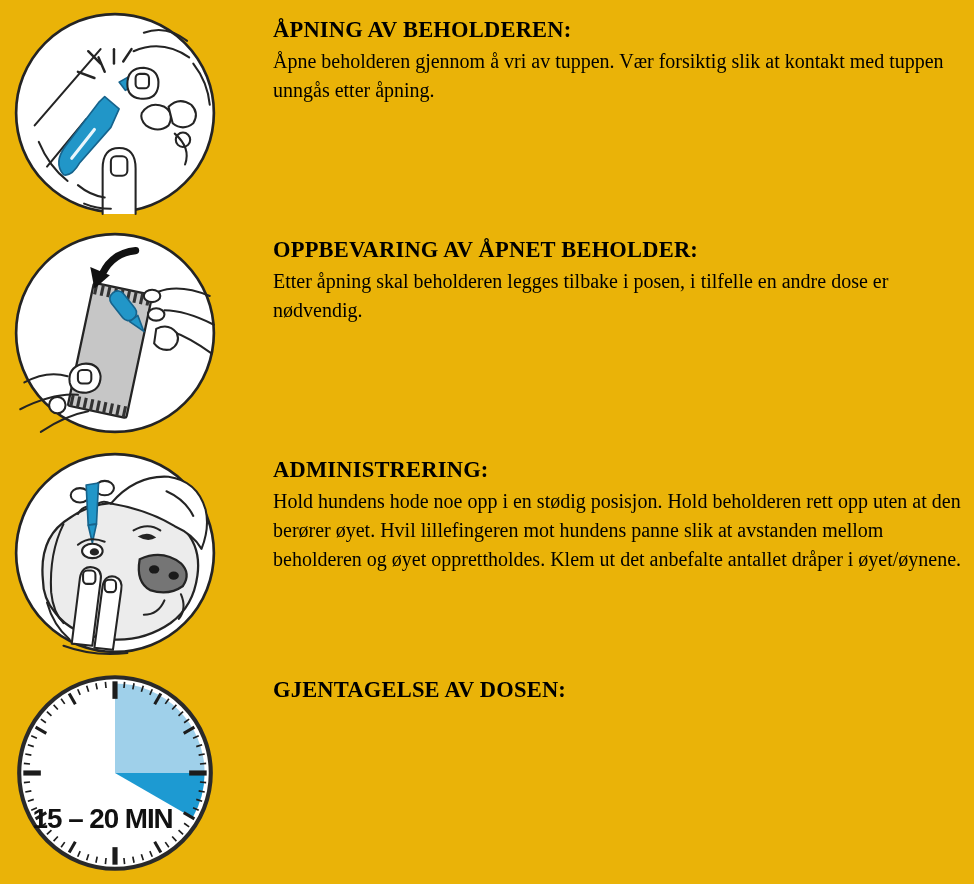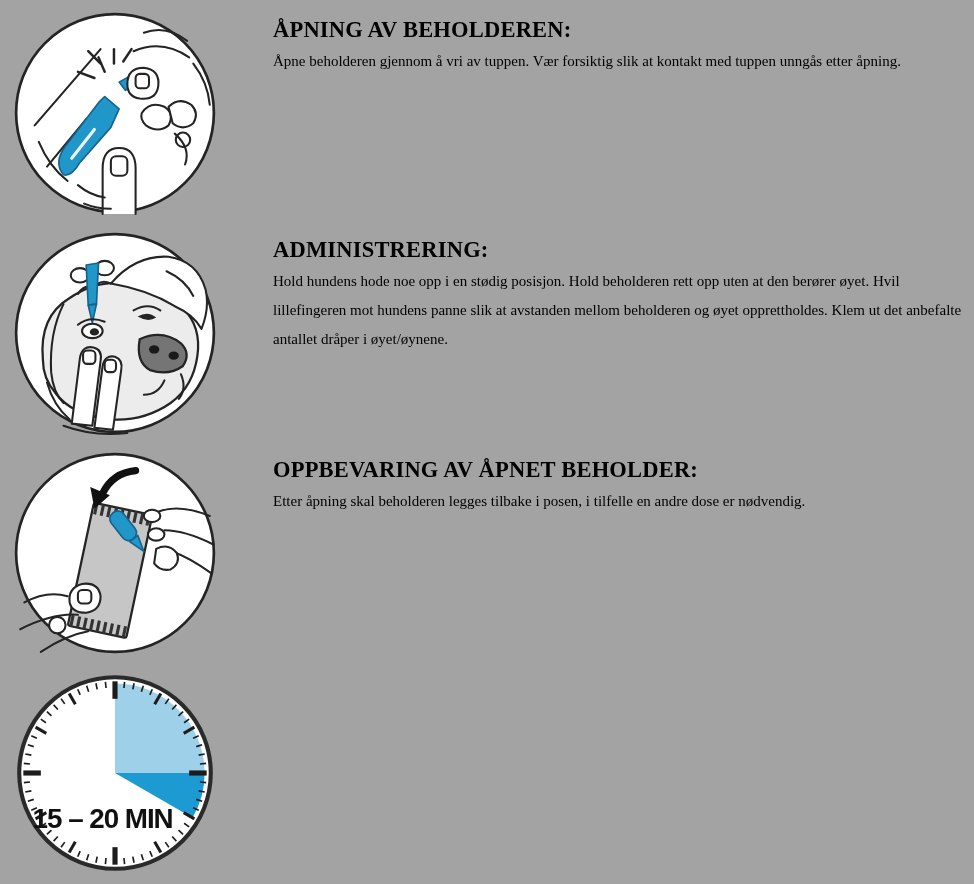--- a/index.html
+++ b/index.html
@@ -8,30 +8,30 @@
     --clock-light:#9fd0ea;
     --clock-dark:#1d9ad2;
     --dog:#ececec;
     --nose:#757575;
     --pouch:#c6c6c6;
     --ink:#242424;
   }
   *{box-sizing:border-box}
   html,body{margin:0;padding:0;background:#fff}
   .page{
-    width:974px;height:884px;background:#a3a3a3;
+    width:974px;height:884px;background:#eab308;
     padding:10px 0 0 12px;overflow:hidden;
     font-family:"Liberation Serif", serif;color:#000;
   }
   .row{display:flex;align-items:flex-start;margin-bottom:14px}
   .figure{width:206px;height:206px;flex:none}
   .figure svg{display:block}
   .text{margin-left:55px;width:700px;padding-top:5px}
   .text h2{font-size:22.5px;line-height:30px;margin:0 0 2px 0;font-weight:bold;letter-spacing:.2px}
-  .text p{font-size:15px;line-height:29px;margin:0}
+  .text p{font-size:20px;line-height:29px;margin:0}
   .ln{fill:none;stroke:var(--ink);stroke-width:2;stroke-linecap:round;stroke-linejoin:round}
   .ln-w{fill:#fff;stroke:var(--ink);stroke-width:2;stroke-linecap:round;stroke-linejoin:round}
   .blue{fill:var(--blue);stroke:var(--blue-edge);stroke-width:1.6;stroke-linejoin:round}
 </style>
 </head>
 <body>
 
 <div class="page">
 
   <section class="row">
@@ -76,65 +76,20 @@
       <h2>ÅPNING AV BEHOLDEREN:</h2>
       <p>Åpne beholderen gjennom å vri av tuppen. Vær forsiktig slik at kontakt med tuppen unngås etter åpning.</p>
     </div>
   </section>
 
   <section class="row">
     <div class="figure">
       <svg width="206" height="206" viewBox="0 0 200 200">
         <circle cx="100" cy="100" r="96" fill="#fff" stroke="#242424" stroke-width="2.6"></circle>
 
-        <path d="M30,126 Q26,84 56,66 Q82,48 112,52 Q148,56 166,76 Q184,94 180,122 Q176,152 154,168 Q128,186 96,184 Q58,180 42,158 Q30,144 30,126 Z" style="fill:var(--dog)" stroke="#242424" stroke-width="2.2" stroke-linejoin="round"></path>
-        <path class="ln" d="M50,72 Q36,100 38,138 Q40,158 50,168"></path>
-        <path class="ln" d="M34,148 Q40,170 56,184"></path>
-
-        <path class="ln-w" d="M96,52 Q120,24 152,26 Q180,30 188,58 Q192,76 184,96 Q176,82 158,74 Q132,58 96,52 Z"></path>
-        <path class="ln" d="M150,40 Q168,48 176,64"></path>
-        <path class="ln" d="M64,62 Q70,52 80,56"></path>
-        <path class="ln" d="M80,56 Q86,47 96,52"></path>
-
-        <ellipse cx="66" cy="44" rx="9" ry="7" class="ln-w"></ellipse>
-        <ellipse cx="90" cy="37" rx="9" ry="7" class="ln-w"></ellipse>
-
-        <path class="blue" d="M72,34 L84,32 L82,72 L74,73 Z"></path>
-        <path class="blue" d="M74,73 L82,72 L78,90 Z"></path>
-
-        <path class="ln" d="M64,92 Q75,83 90,89"></path>
-        <ellipse cx="78" cy="98" rx="10" ry="7" class="ln-w"></ellipse>
-        <ellipse cx="80" cy="99" rx="4.5" ry="3.5" fill="#242424"></ellipse>
-        <path d="M122,84 Q132,78 140,85 Q132,90 122,84 Z" fill="#242424"></path>
-        <path class="ln" d="M118,78 Q132,70 144,78"></path>
-
-        <path d="M124,106 Q146,96 164,110 Q174,120 166,132 Q152,142 134,136 Q120,128 124,106 Z" style="fill:var(--nose)" stroke="#242424" stroke-width="2.2"></path>
-        <ellipse cx="138" cy="116" rx="5" ry="4" fill="#1a1a1a"></ellipse>
-        <ellipse cx="157" cy="122" rx="5" ry="4" fill="#1a1a1a"></ellipse>
-        <path class="ln" d="M148,146 Q142,160 128,160"></path>
-        <path class="ln" d="M164,140 Q170,154 162,164"></path>
-
-        <path class="ln-w" d="M58,188 L66,124 Q68,112 79,114 Q88,116 86,127 L78,190 Z"></path>
-        <path class="ln-w" d="M80,192 L88,132 Q90,121 100,123 Q108,126 106,136 L98,194 Z"></path>
-        <rect x="69" y="117" width="12" height="13" rx="4" class="ln-w" stroke-width="1.6"></rect>
-        <rect x="90" y="126" width="11" height="12" rx="4" class="ln-w" stroke-width="1.6"></rect>
-        <path class="ln" d="M50,190 Q80,201 112,197"></path>
-      </svg>
-    </div>
-    <div class="text">
-      <h2>ADMINISTRERING:</h2>
-      <p>Hold hundens hode noe opp i en stødig posisjon. Hold beholderen rett opp uten at den berører øyet. Hvil lillefingeren mot hundens panne slik at avstanden mellom beholderen og øyet opprettholdes. Klem ut det anbefalte antallet dråper i øyet/øynene.</p>
-    </div>
-  </section>
-
-  <section class="row">
-    <div class="figure">
-      <svg width="206" height="206" viewBox="0 0 200 200">
-        <circle cx="100" cy="100" r="96" fill="#fff" stroke="#242424" stroke-width="2.6"></circle>
-
         <g transform="rotate(12 96 118)">
           <rect x="66" y="56" width="58" height="122" rx="2" style="fill:var(--pouch)" stroke="#242424" stroke-width="2.2"></rect>
           <path d="M69,56 L69,67 M75.5,56 L75.5,67 M82,56 L82,67 M88.5,56 L88.5,67 M95,56 L95,67 M101.5,56 L101.5,67 M108,56 L108,67 M114.5,56 L114.5,67 M121,56 L121,67" stroke="#333" stroke-width="3" fill="none"></path>
           <path d="M69,167 L69,178 M75.5,167 L75.5,178 M82,167 L82,178 M88.5,167 L88.5,178 M95,167 L95,178 M101.5,167 L101.5,178 M108,167 L108,178 M114.5,167 L114.5,178 M121,167 L121,178" stroke="#333" stroke-width="3" fill="none"></path>
         </g>
 
         <g transform="rotate(-38 112 78)">
           <rect x="104" y="56" width="15" height="32" rx="7" class="blue"></rect>
           <path class="blue" d="M107,88 L117,88 L112,104 Z"></path>
         </g>
@@ -153,20 +108,65 @@
         <path class="ln" d="M8,174 Q40,158 64,160"></path>
         <path class="ln" d="M28,196 Q52,180 74,176"></path>
         <path class="ln-w" d="M56,148 Q54,134 68,130 Q84,128 86,142 Q86,156 72,158 Q58,158 56,148 Z"></path>
         <rect x="64" y="136" width="13" height="13" rx="4" class="ln-w" stroke-width="1.6"></rect>
         <circle cx="44" cy="170" r="8" class="ln-w"></circle>
       </svg>
     </div>
     <div class="text">
       <h2>OPPBEVARING AV ÅPNET BEHOLDER:</h2>
       <p>Etter åpning skal beholderen legges tilbake i posen, i tilfelle en andre dose er nødvendig.</p>
+    </div>
+  </section>
+
+  <section class="row">
+    <div class="figure">
+      <svg width="206" height="206" viewBox="0 0 200 200">
+        <circle cx="100" cy="100" r="96" fill="#fff" stroke="#242424" stroke-width="2.6"></circle>
+
+        <path d="M30,126 Q26,84 56,66 Q82,48 112,52 Q148,56 166,76 Q184,94 180,122 Q176,152 154,168 Q128,186 96,184 Q58,180 42,158 Q30,144 30,126 Z" style="fill:var(--dog)" stroke="#242424" stroke-width="2.2" stroke-linejoin="round"></path>
+        <path class="ln" d="M50,72 Q36,100 38,138 Q40,158 50,168"></path>
+        <path class="ln" d="M34,148 Q40,170 56,184"></path>
+
+        <path class="ln-w" d="M96,52 Q120,24 152,26 Q180,30 188,58 Q192,76 184,96 Q176,82 158,74 Q132,58 96,52 Z"></path>
+        <path class="ln" d="M150,40 Q168,48 176,64"></path>
+        <path class="ln" d="M64,62 Q70,52 80,56"></path>
+        <path class="ln" d="M80,56 Q86,47 96,52"></path>
+
+        <ellipse cx="66" cy="44" rx="9" ry="7" class="ln-w"></ellipse>
+        <ellipse cx="90" cy="37" rx="9" ry="7" class="ln-w"></ellipse>
+
+        <path class="blue" d="M72,34 L84,32 L82,72 L74,73 Z"></path>
+        <path class="blue" d="M74,73 L82,72 L78,90 Z"></path>
+
+        <path class="ln" d="M64,92 Q75,83 90,89"></path>
+        <ellipse cx="78" cy="98" rx="10" ry="7" class="ln-w"></ellipse>
+        <ellipse cx="80" cy="99" rx="4.5" ry="3.5" fill="#242424"></ellipse>
+        <path d="M122,84 Q132,78 140,85 Q132,90 122,84 Z" fill="#242424"></path>
+        <path class="ln" d="M118,78 Q132,70 144,78"></path>
+
+        <path d="M124,106 Q146,96 164,110 Q174,120 166,132 Q152,142 134,136 Q120,128 124,106 Z" style="fill:var(--nose)" stroke="#242424" stroke-width="2.2"></path>
+        <ellipse cx="138" cy="116" rx="5" ry="4" fill="#1a1a1a"></ellipse>
+        <ellipse cx="157" cy="122" rx="5" ry="4" fill="#1a1a1a"></ellipse>
+        <path class="ln" d="M148,146 Q142,160 128,160"></path>
+        <path class="ln" d="M164,140 Q170,154 162,164"></path>
+
+        <path class="ln-w" d="M58,188 L66,124 Q68,112 79,114 Q88,116 86,127 L78,190 Z"></path>
+        <path class="ln-w" d="M80,192 L88,132 Q90,121 100,123 Q108,126 106,136 L98,194 Z"></path>
+        <rect x="69" y="117" width="12" height="13" rx="4" class="ln-w" stroke-width="1.6"></rect>
+        <rect x="90" y="126" width="11" height="12" rx="4" class="ln-w" stroke-width="1.6"></rect>
+        <path class="ln" d="M50,190 Q80,201 112,197"></path>
+      </svg>
+    </div>
+    <div class="text">
+      <h2>ADMINISTRERING:</h2>
+      <p>Hold hundens hode noe opp i en stødig posisjon. Hold beholderen rett opp uten at den berører øyet. Hvil lillefingeren mot hundens panne slik at avstanden mellom beholderen og øyet opprettholdes. Klem ut det anbefalte antallet dråper i øyet/øynene.</p>
     </div>
   </section>
 
   <section class="row">
     <div class="figure">
       <svg width="206" height="206" viewBox="0 0 200 200">
         <circle cx="100" cy="100" r="93" fill="#fff" stroke="#2a2a2a" stroke-width="4"></circle>
         <path d="M100,100 L100,13 A87,87 0 0 1 187,100 Z" style="fill:var(--clock-light)"></path>
         <path d="M100,100 L187,100 A87,87 0 0 1 175.3,143.5 Z" style="fill:var(--clock-dark)"></path>
         <g stroke="#1c1c1c">
@@ -228,16 +228,17 @@
             <line x1="61.5" y1="33.3" x2="55.5" y2="22.9" stroke-width="3"></line>
             <line x1="66.2" y1="24.2" x2="63.8" y2="18.7" stroke-width="1.6"></line>
             <line x1="74.4" y1="21.1" x2="72.5" y2="15.4" stroke-width="1.6"></line>
             <line x1="82.7" y1="18.8" x2="81.5" y2="12.9" stroke-width="1.6"></line>
             <line x1="91.3" y1="17.5" x2="90.7" y2="11.5" stroke-width="1.6"></line>
           </g>
         <text x="88" y="153" text-anchor="middle" font-size="27" font-weight="bold" font-family="&quot;Liberation Sans&quot;, sans-serif" fill="#111" letter-spacing="-1">15 – 20 MIN</text>
       </svg>
     </div>
     <div class="text">
+      <h2>GJENTAGELSE AV DOSEN:</h2>
     </div>
   </section>
 
 </div>
 
 </body></html>

